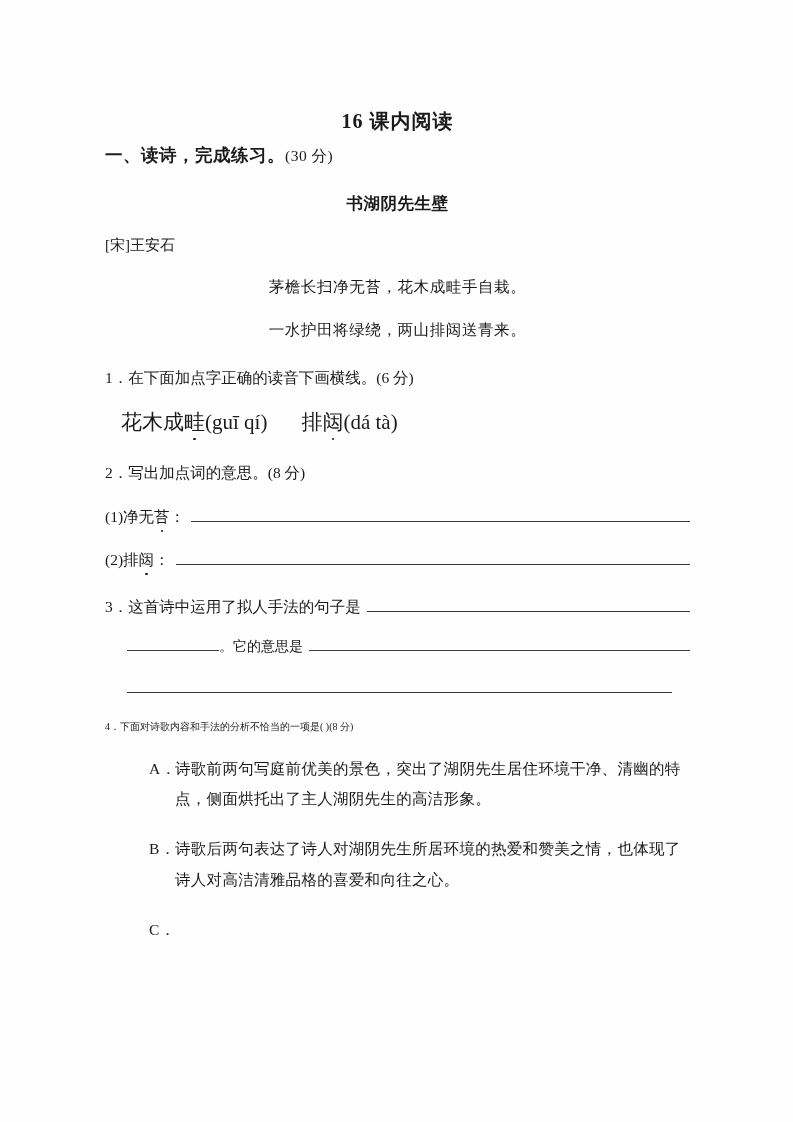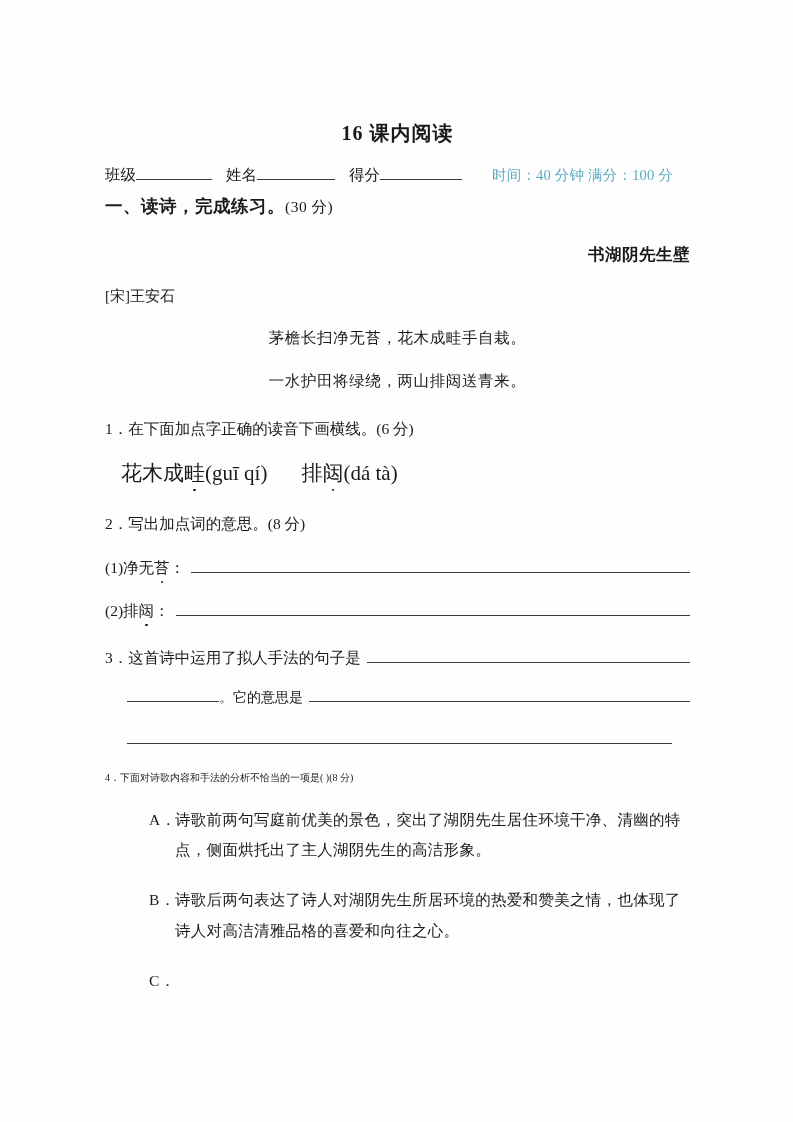--- a/index.html
+++ b/index.html
@@ -18,21 +18,21 @@
   .page {
     width: 793px;
     height: 1122px;
     position: relative;
     background: #fefefe;
     box-sizing: border-box;
   }
   .content {
     position: absolute;
     left: 105px;
-    top: 12px;
+    top: 0;
     width: 585px;
   }
 
   
   .doc-title {
     text-align: center;
     font-size: 20px;
     font-weight: bold;
     letter-spacing: 1px;
     margin-top: 108px;
@@ -76,21 +76,21 @@
     font-weight: bold;
     letter-spacing: 0.5px;
   }
   .section-heading .pts {
     font-weight: normal;
     font-size: 15.5px;
   }
 
   
   .poem-title {
-    text-align: right;
+    text-align: center;
     font-size: 16.5px;
     font-weight: bold;
     margin-top: 26px;
     letter-spacing: 0.5px;
   }
   .poem-author {
     font-size: 15px;
     margin-top: 21px;
   }
   .poem-line {
@@ -211,35 +211,20 @@
   }
 </style>
 </head>
 <body>
 
 <div class="page">
   <div class="content">
 
     <div class="doc-title">16  课内阅读</div>
 
-    <div class="info-row">
-      <span class="info-field">
-        <span class="info-label">班级</span>
-          <span class="info-blank blank-class"></span>
-      </span>
-      <span class="info-field">
-        <span class="info-label">姓名</span>
-          <span class="info-blank blank-name"></span>
-      </span>
-      <span class="info-field">
-        <span class="info-label">得分</span>
-          <span class="info-blank blank-score"></span>
-      </span>
-      <span class="time-info">时间：40 分钟  满分：100 分</span>
-    </div>
 
     <div class="section-heading">
       <span>一、读诗，完成练习。</span><span class="pts">(30 分)</span>
     </div>
 
     <div class="poem-title">书湖阴先生壁</div>
     <div class="poem-author">[宋]王安石</div>
     <div class="poem-line">茅檐长扫净无苔，花木成畦手自栽。</div>
     <div class="poem-line">一水护田将绿绕，两山排闼送青来。</div>
 

